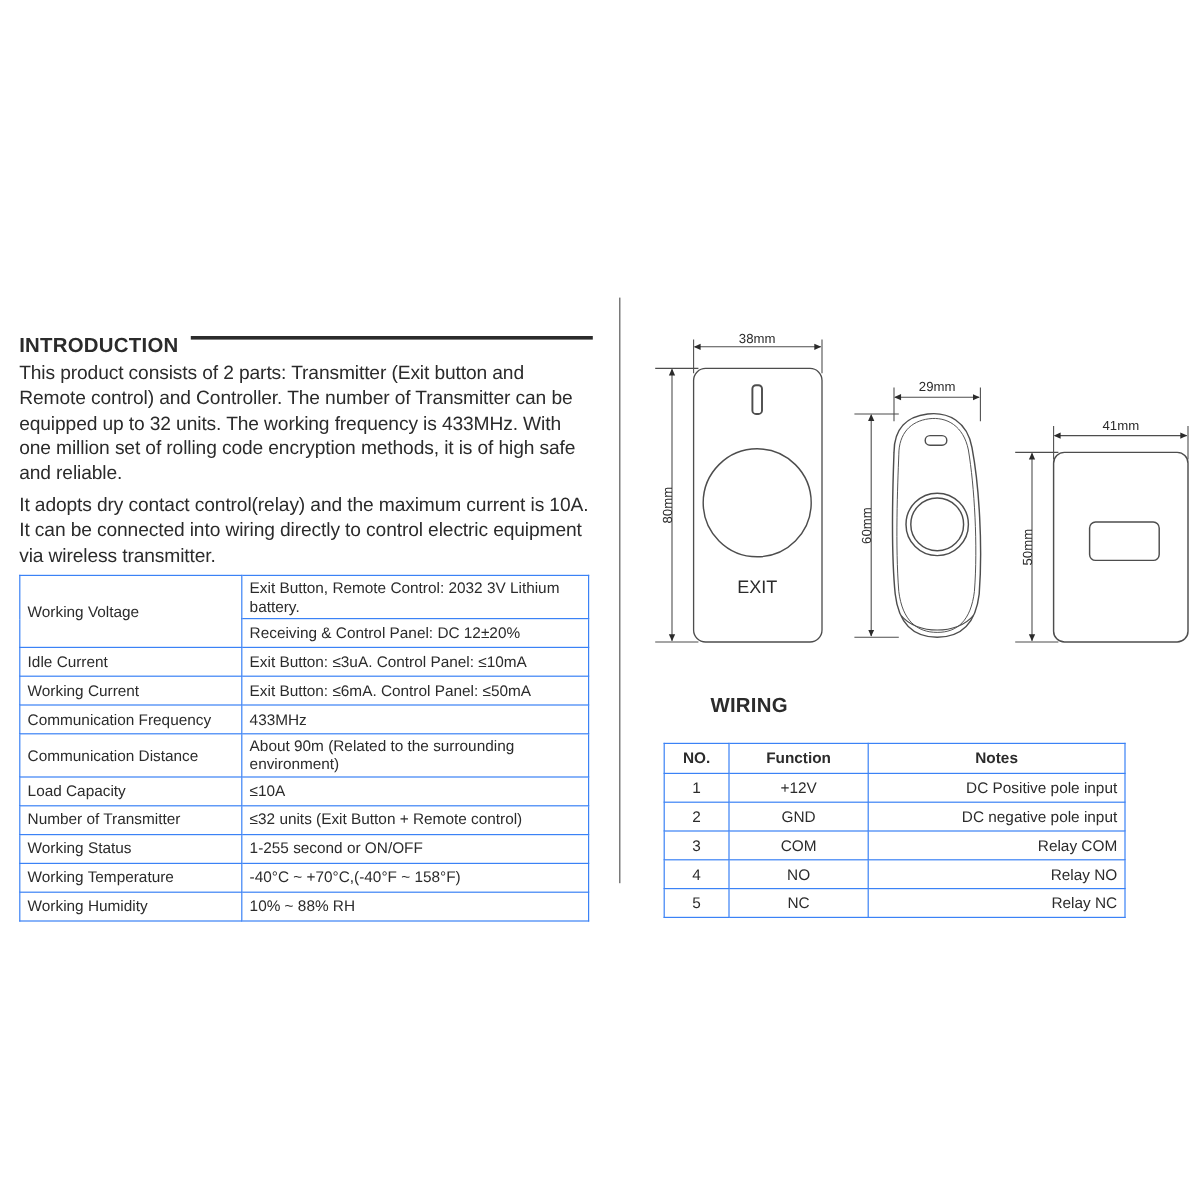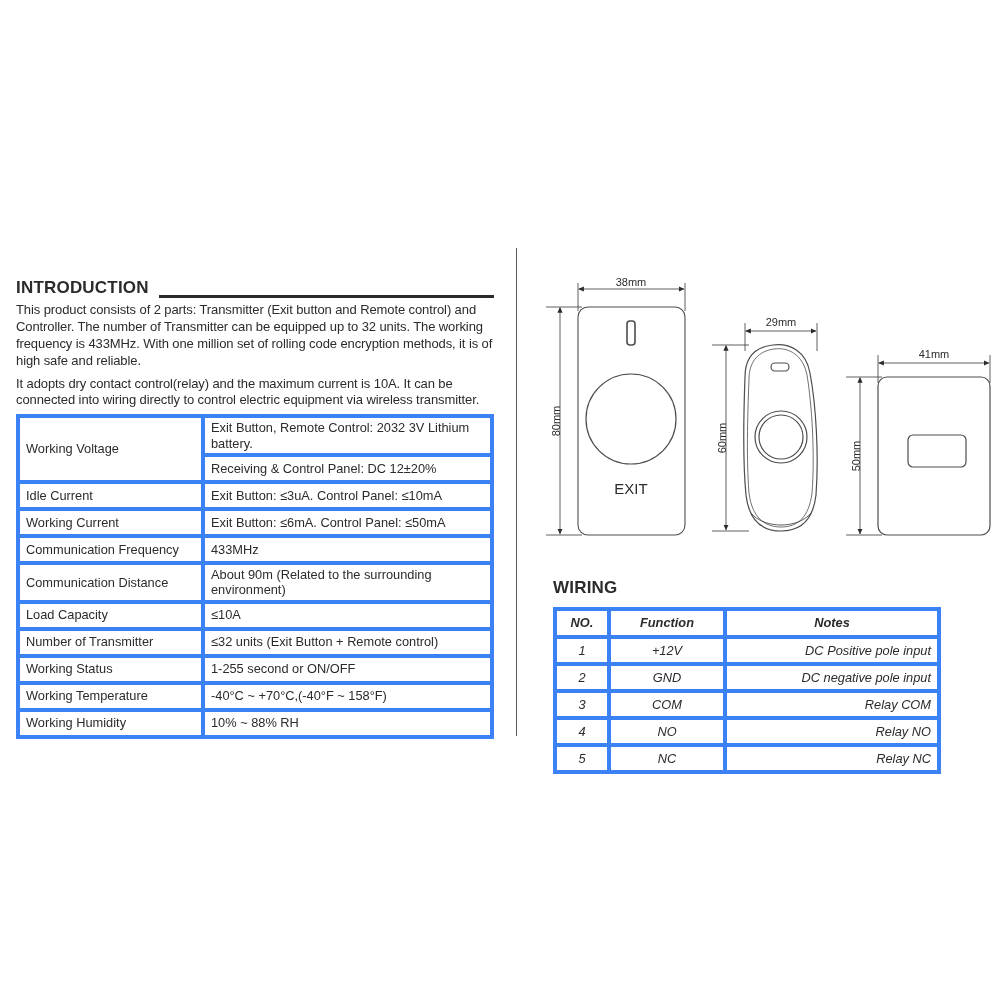--- a/index.html
+++ b/index.html
@@ -36,60 +36,60 @@
   
   .left-col {
     position: absolute;
     left: 16px;
     top: 278px;
     width: 478px;
   }
 
   .section-head {
     display: flex;
-    align-items: flex-end;
+    align-items: flex-start;
     gap: 10px;
     margin: 0 0 4px 0;
   }
   .section-head .title {
     font-size: 17px;
     font-weight: bold;
     letter-spacing: 0.2px;
     white-space: nowrap;
   }
   .section-head .rule {
     flex: 1;
     height: 3px;
     background: #2b2b2b;
     margin-top: 2px;
   }
 
   .intro p {
     margin: 0 0 6px 0;
-    font-size: 13px;
+    font-size: 16px;
     line-height: 1.30;
     letter-spacing: -0.1px;
   }
   .intro p:last-child { margin-bottom: 0; }
 
   .spec-head {
     margin-top: 12px;
   }
   .spec-head .title { font-size: 17px; font-weight: bold; }
 
   
   table.grid {
     border-collapse: collapse;
     table-layout: fixed;
     font-size: 12.8px;
     color: #2b2b2b;
     background: #fff;
   }
   table.grid td, table.grid th {
-    border: 4px solid #3b82f6;
+    border: 1px solid #3b82f6;
     padding: 2px 6px;
     vertical-align: middle;
     line-height: 1.22;
     font-weight: normal;
     text-align: left;
   }
 
   
   #spec-table {
     width: 474px;
@@ -100,25 +100,24 @@
   #spec-table td { height: 19px; }
   #spec-table td.two-line { line-height: 1.20; }
 
   
   .wiring-wrap {
     position: absolute;
     left: 553px;
     top: 578px;
     width: 386px;
   }
-  .wiring-wrap .section-head .title { font-size: 17px; font-weight: bold; }
+  .wiring-wrap .section-head .title { font-size: 17px; font-weight: bold; margin-left: 39px; }
   #wiring-table {
     width: 384px;
-    margin-top: 9px;
-    font-style: italic;
+    margin-top: 21px;
   }
   #wiring-table col.w1 { width: 54px; }
   #wiring-table col.w2 { width: 116px; }
   #wiring-table col.w3 { width: 214px; }
   #wiring-table th { font-weight: bold; text-align: center; height: 20px; }
   #wiring-table th.notes-h { text-align: center; }
   #wiring-table td { height: 19px; text-align: center; }
   #wiring-table td.notes { text-align: right; }
 
   

